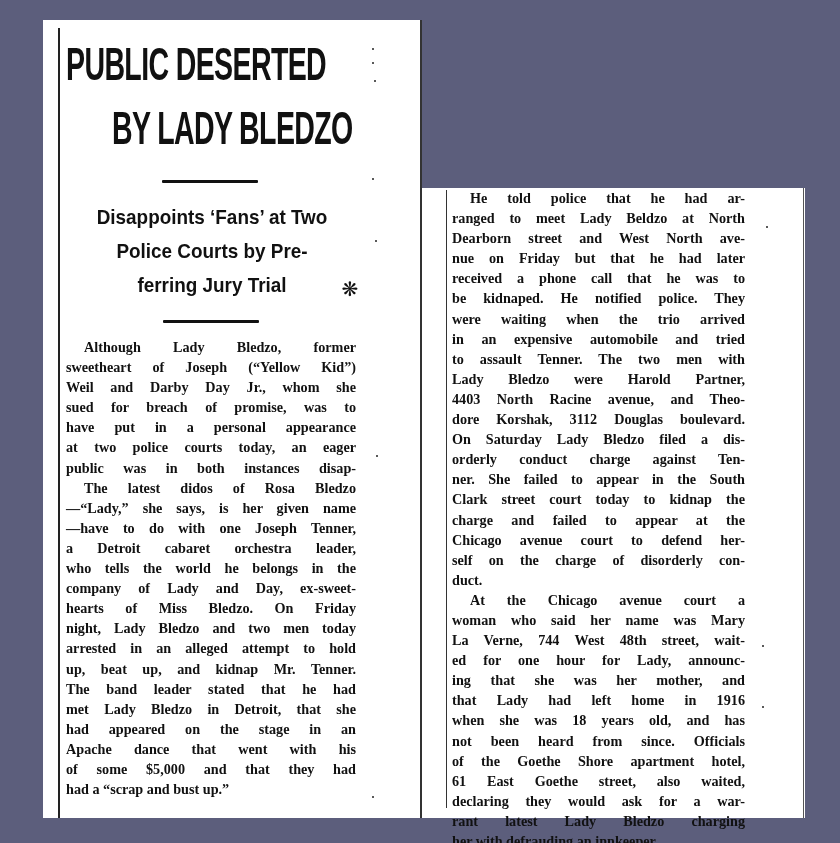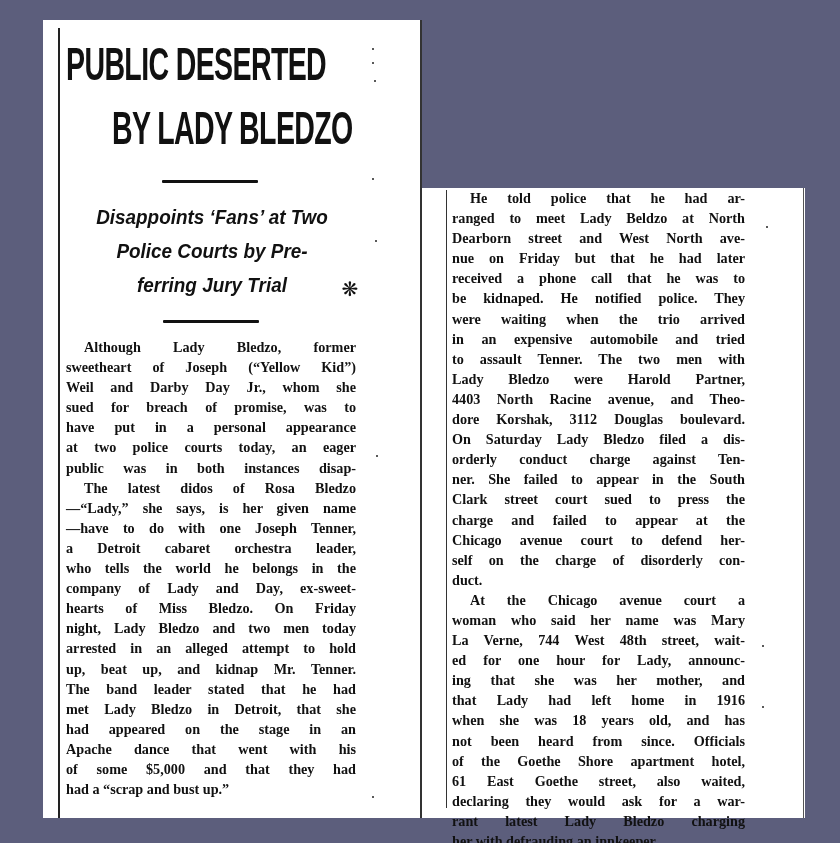--- a/index.html
+++ b/index.html
@@ -39,21 +39,21 @@
   .headline .line2 {
     position:absolute; left:50px; top:64px; font-size:46px; line-height:60px;
     transform:scaleX(0.62); transform-origin:left top; white-space:nowrap;
   }
   .divider-short {
     position:absolute; height:3px; background:#111; border-radius:1px;
   }
   .deck {
     position:absolute; left:62px; top:200px; width:300px; text-align:center;
     font-family: "Liberation Sans", sans-serif; font-size:21px; line-height:34px;
-    font-weight:bold; color:#111;font-style:italic;
+    font-weight:bold; color:#111;
   }
   .deck .dline { display:block; white-space:nowrap; transform:scaleX(0.9); transform-origin:center; }
   .ornament {
     position:absolute; left:341px; top:276px; width:18px; height:26px;
     font-size:20px; line-height:26px; color:#111; text-align:center;
   }
   .col {
     position:absolute; font-family: "Liberation Serif", serif; font-size:14.2px;
     line-height:20.1px; color:#111; font-weight:bold; text-align:justify;
   }
@@ -124,21 +124,21 @@
     <span class="ln">be kidnaped. He notified police. They</span>
     <span class="ln">were waiting when the trio arrived</span>
     <span class="ln">in an expensive automobile and tried</span>
     <span class="ln">to assault Tenner. The two men with</span>
     <span class="ln">Lady Bledzo were Harold Partner,</span>
     <span class="ln">4403 North Racine avenue, and Theo-</span>
     <span class="ln">dore Korshak, 3112 Douglas boulevard.</span>
     <span class="ln">On Saturday Lady Bledzo filed a dis-</span>
     <span class="ln">orderly conduct charge against Ten-</span>
     <span class="ln">ner. She failed to appear in the South</span>
-    <span class="ln">Clark street court sued to press the</span>
+    <span class="ln">Clark street court today to kidnap the</span>
     <span class="ln">charge and failed to appear at the</span>
     <span class="ln">Chicago avenue court to defend her-</span>
     <span class="ln">self on the charge of disorderly con-</span>
     <span class="ln last">duct.</span>
     <span class="ln indent">At the Chicago avenue court a</span>
     <span class="ln">woman who said her name was Mary</span>
     <span class="ln">La Verne, 744 West 48th street, wait-</span>
     <span class="ln">ed for one hour for Lady, announc-</span>
     <span class="ln">ing that she was her mother, and</span>
     <span class="ln">that Lady had left home in 1916</span>

